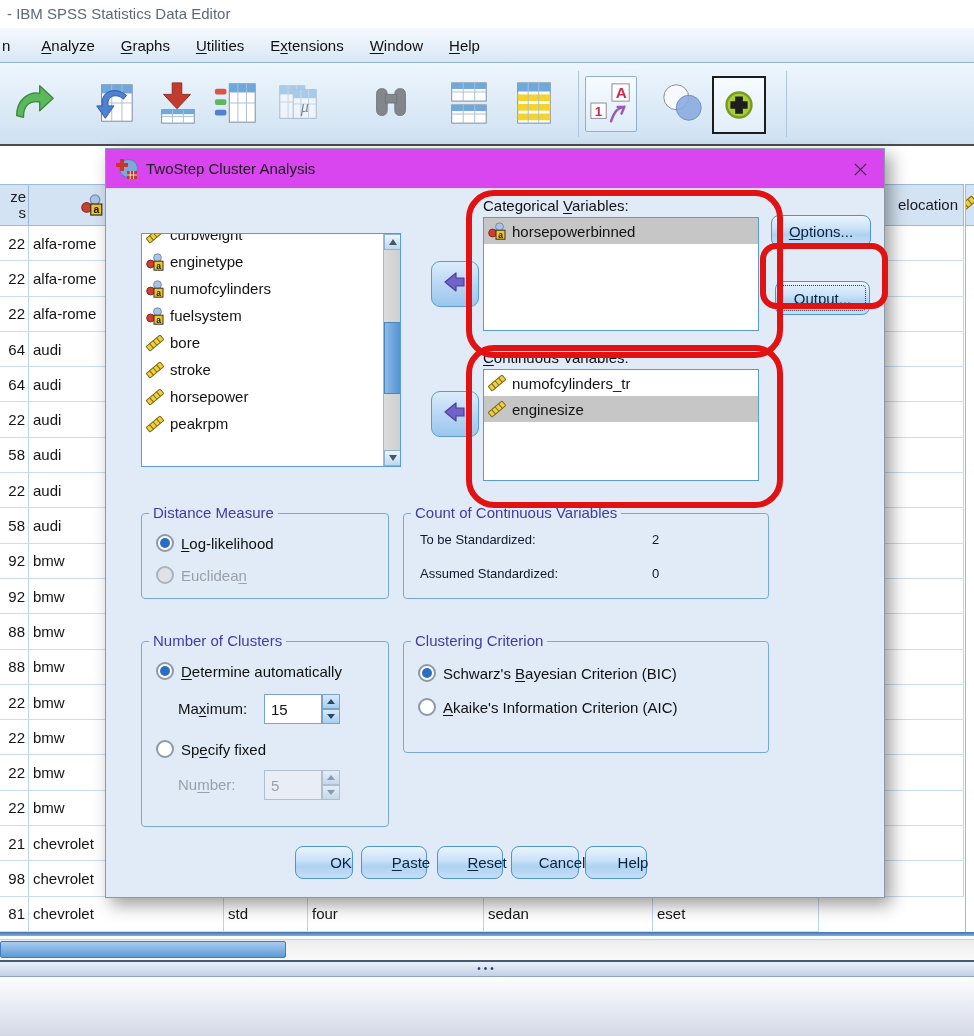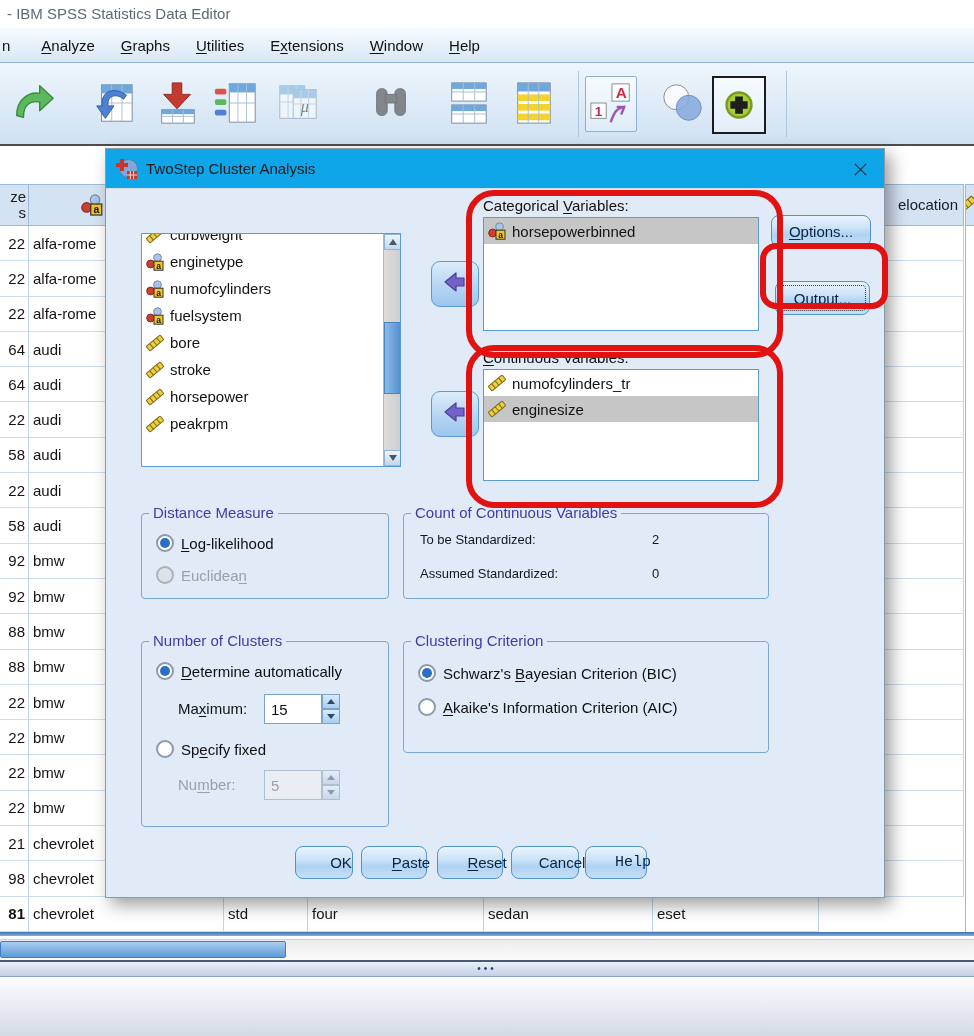--- a/index.html
+++ b/index.html
@@ -60,21 +60,21 @@
   .splitter{position:absolute;left:0;top:962px;width:974px;height:14px;
     background:linear-gradient(180deg,#e9f0f9,#c3d1e5);border-bottom:1px solid #8aa3c6;
     display:flex;align-items:center;justify-content:center;z-index:1;}
   .splitter .dots{font-size:10px;letter-spacing:3px;color:#1f3f77;line-height:6px;}
   .bottom-panel{position:absolute;left:0;top:977px;width:974px;height:59px;
     background:linear-gradient(180deg,#fdfdfe 0%,#eceff5 40%,#d4d9e6 100%);z-index:1;}
   
   .dialog{position:absolute;left:105px;top:148px;width:780px;height:750px;z-index:20;
     background:#e1ebf7;border:1px solid #8b98a5;box-sizing:border-box;
     box-shadow:6px 7px 16px rgba(40,40,40,.45);}
-  .dlg-title{position:absolute;left:0;top:0;width:100%;height:40px;background:#0ea5e9;
+  .dlg-title{position:absolute;left:0;top:0;width:100%;height:40px;background:#d946ef;
     border-bottom:1px solid #d7dde4;box-sizing:border-box;display:flex;align-items:center;text-align:center;}
   .dlg-title-icon{margin-left:10px;width:22px;height:22px;}
   .dlg-title-icon svg{width:22px;height:22px;}
   .dlg-title-text{margin-left:8px;font-size:15px;color:#1b1b1b;}
   .dlg-close{position:absolute;right:14px;top:10px;width:20px;height:20px;display:flex;
     align-items:center;justify-content:center;}
   .dlg-close svg{width:15px;height:15px;}
   .listbox{position:absolute;background:#fff;border:1px solid #5b9bd5;box-sizing:border-box;overflow:hidden;}
   .src-list{left:35px;top:84px;width:260px;height:234px;}
   .src-inner{position:absolute;left:0;top:-13px;right:17px;}
@@ -436,21 +436,21 @@
       <div class="trow">
         <div class="tcell num" style="width: 29px;">98</div>
         <div class="tcell txt" style="width: 195px;">chevrolet</div>
         <div class="tcell txt" style="width: 84px;"></div>
         <div class="tcell txt" style="width: 176px;"></div>
         <div class="tcell txt" style="width: 169px;"></div>
         <div class="tcell txt" style="width: 145px;"></div>
         <div class="tcell txt" style="width: 166px;"></div>
       </div>
       <div class="trow">
-        <div class="tcell num" style="width: 29px; font-weight: bold;">81</div>
+        <div class="tcell num" style="width: 29px;">81</div>
         <div class="tcell txt" style="width: 195px;">chevrolet</div>
         <div class="tcell txt" style="width: 84px;">std</div>
         <div class="tcell txt" style="width: 176px;">four</div>
         <div class="tcell txt" style="width: 169px;">sedan</div>
         <div class="tcell txt" style="width: 166px;">eset</div>
       </div>
     </div>
 </div>
 <div class="col7">
   <div class="col7-head">
@@ -715,19 +715,19 @@
           <span><u>A</u>kaike's Information Criterion (AIC)</span>
         </div>
       </div>
   </div>
 
   <div class="dlg-buttons" id="dlg-buttons">
       <div class="btn dlg-btn" style="left: 189px; width: 58px;">OK</div>
       <div class="btn dlg-btn" style="left: 255px; width: 66px;"><u>P</u>aste</div>
       <div class="btn dlg-btn" style="left: 331px; width: 66px;"><u>R</u>eset</div>
       <div class="btn dlg-btn" style="left: 405px; width: 68px;">Cancel</div>
-      <div class="btn dlg-btn" style="left: 479px; width: 62px; font-family: Liberation Mono, monospace;">Help</div>
+      <div class="btn dlg-btn" style="left: 479px; width: 62px;">Help</div>
     </div>
 </div>
 
 <div class="annot a1"></div>
 <div class="annot a2"></div>
 <div class="annot a3"></div>
 
 </body></html>

